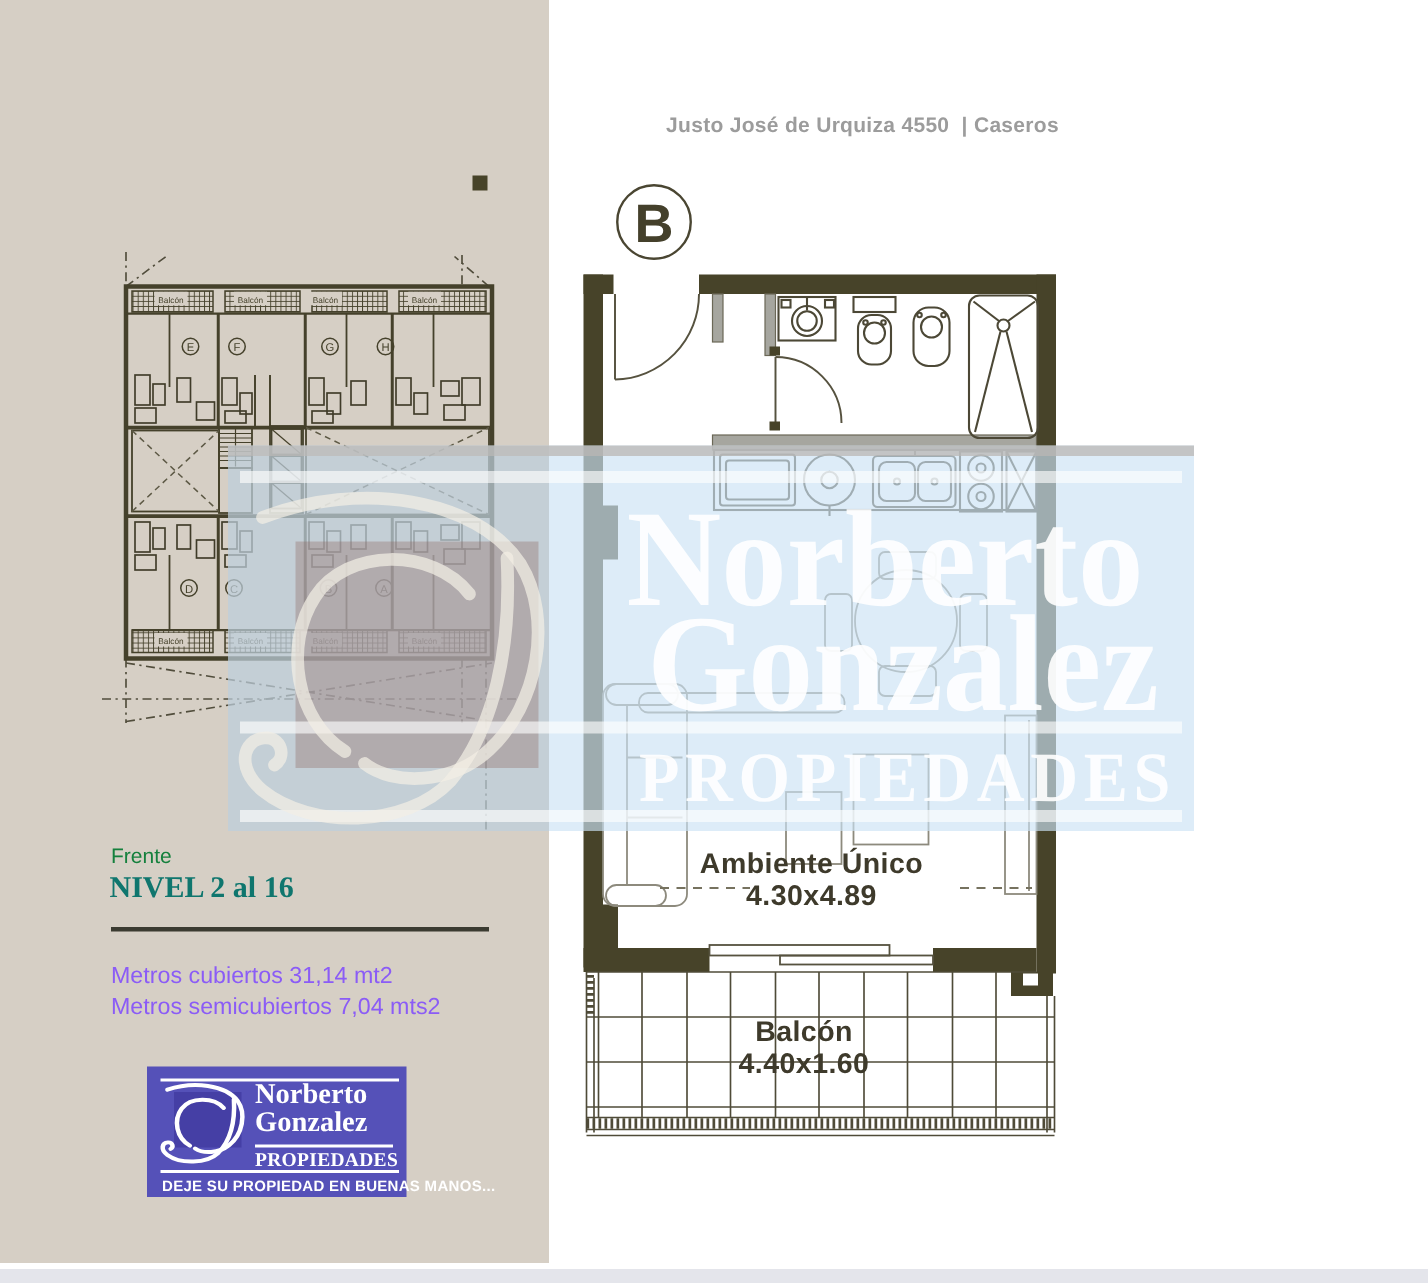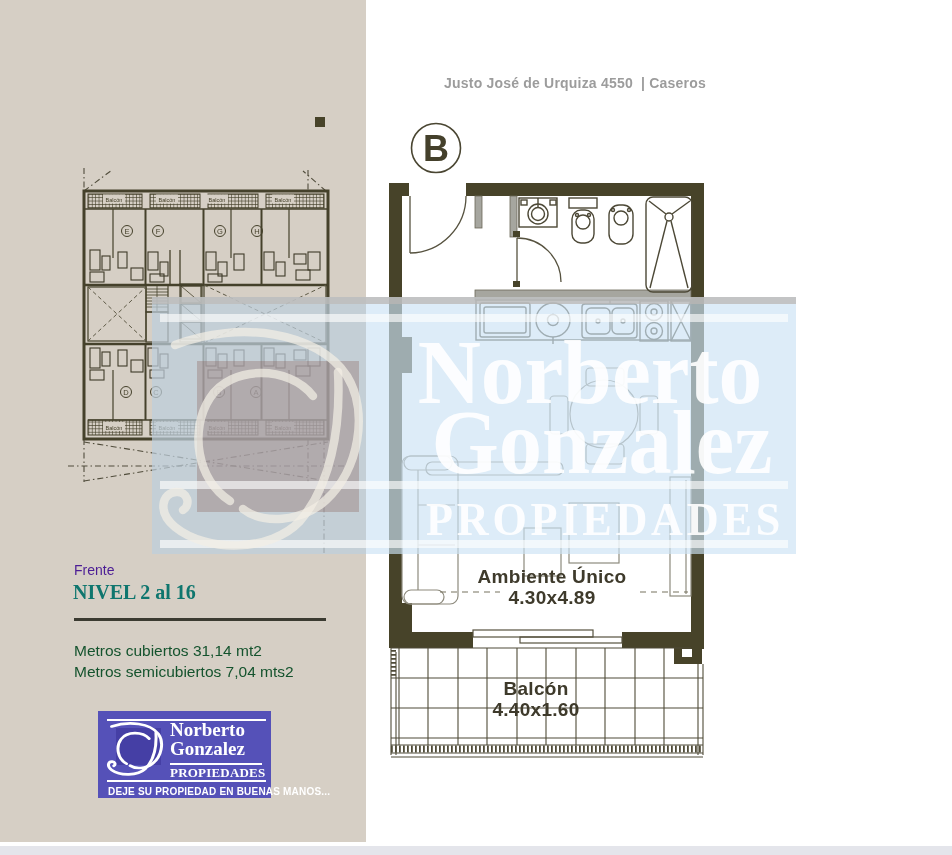--- a/index.html
+++ b/index.html
@@ -3,24 +3,24 @@
 <meta charset="utf-8">
 <style>
   html,body{margin:0;padding:0;}
   body{width:952px;height:855px;position:relative;background:#fff;overflow:hidden;
        font-family:"Liberation Sans",sans-serif;}
   .panel{position:absolute;left:0;top:0;width:366px;height:842px;background:#d6cfc5;}
   .botbar{position:absolute;left:0;top:846px;width:952px;height:9px;background:#e4e5eb;}
   .header{position:absolute;left:0;top:75px;width:1150px;text-align:center;
           font-size:14px;letter-spacing:0.2px;color:#9c9c9c;font-weight:bold;}
   .sq{position:absolute;left:315px;top:117px;width:10px;height:10px;background:#474329;}
-  .frente{position:absolute;left:74px;top:562px;font-size:14px;color:#4c1d95;}
+  .frente{position:absolute;left:74px;top:562px;font-size:14px;color:#15803d;}
   .nivel{position:absolute;left:73px;top:581px;font-size:20px;font-weight:bold;color:#0f766e;letter-spacing:0px;font-family:Liberation Serif, serif;}
   .rule{position:absolute;left:74px;top:618px;width:252px;height:3px;background:#3b3b31;}
-  .metros{position:absolute;left:74px;top:640px;font-size:15.5px;color:#14532d;line-height:21px;}
+  .metros{position:absolute;left:74px;top:640px;font-size:15.5px;color:#8b5cf6;line-height:21px;}
   svg{position:absolute;left:0;top:0;}
   .wm{position:absolute;left:152px;top:297px;width:644px;height:257px;
       background:rgba(203,226,245,0.66);}
   .wmgray{position:absolute;left:0;top:0;width:644px;height:7px;background:rgba(185,183,180,0.75);}
   .wmrule{position:absolute;background:rgba(255,255,255,0.62);height:8px;}
   .wmtext{position:absolute;white-space:nowrap;color:rgba(255,255,255,0.9);
           font-family:"Liberation Serif",serif;font-weight:bold;line-height:1;}
   .logo{position:absolute;left:98px;top:711px;width:173px;height:87px;background:#5551b8;}
   .logo .gsq{position:absolute;left:18px;top:17px;width:45px;height:37px;background:#453fa5;}
   .logo .l1{position:absolute;left:9px;top:8px;width:159px;height:2px;background:#fff;}
@@ -379,14 +379,14 @@
     <g id="gmark" fill="none" stroke-linecap="round">
       <path d="M175,345 C240,320 318,332 347,376 C369,412 359,470 326,500 C301,523 262,524 243,509"></path>
       <path d="M313,396 C289,365 231,365 210,398 C189,430 197,480 230,501"></path>
       <path d="M338,372 C341,430 330,486 300,521 C271,552 207,553 175,527 C157,512 162,493 176,492 C188,491 191,505 183,510"></path>
     </g>
   </defs>
   <use href="#gmark" stroke="rgba(243,239,228,0.72)" stroke-width="8.5"></use>
   <use href="#gmark" transform="translate(64,644) scale(0.272,0.239)" stroke="#ffffff" stroke-width="11"></use>
 </svg>
 
-<div class="lab" style="left:452px;top:566px;width:200px;">Ambiente Único<br>4.30x4.89</div>
+<div class="lab" style="left:441px;top:566px;width:200px;">Ambiente Único<br>4.30x4.89</div>
 <div class="lab" style="left:436px;top:678px;width:200px;">Balcón<br>4.40x1.60</div>
 
 </body></html>

